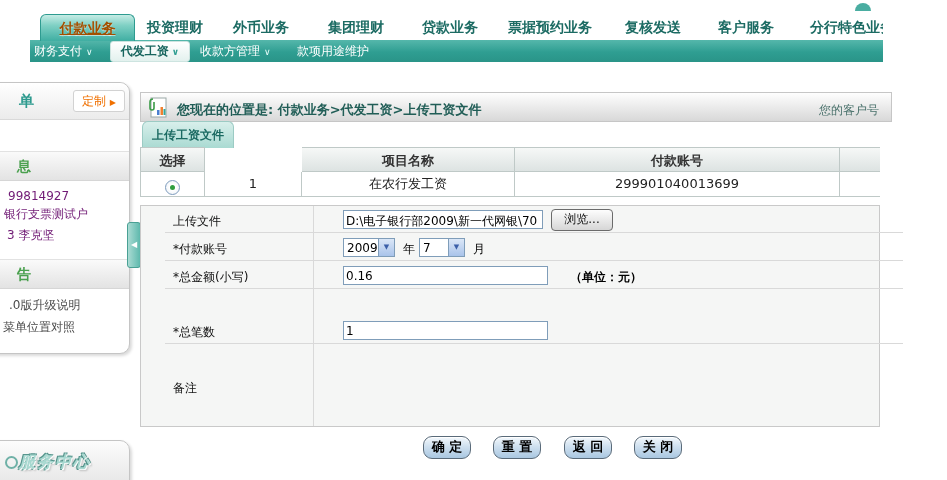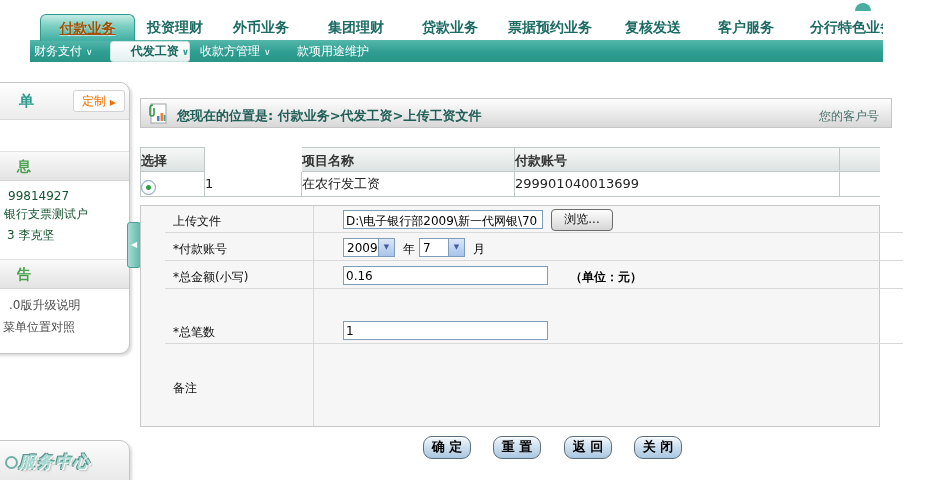--- a/index.html
+++ b/index.html
@@ -13,65 +13,65 @@
   .tab-label{position:absolute;top:7px;font-size:14px;font-weight:bold;color:#1c6b63;white-space:nowrap;cursor:pointer;}
   .tab-active{position:absolute;left:10px;top:2px;width:93px;height:26px;
       background:linear-gradient(#c6ece5,#7fd0c4 40%,#3fae a2);
       background:linear-gradient(#c6ece5,#7fd0c4 40%,#3faea2);
       border:1px solid #2e9b90;border-bottom:none;border-radius:6px 6px 0 0;
       text-align:center;line-height:26px;font-size:14px;font-weight:bold;
       color:#a34f00;text-decoration:underline;text-shadow:0 1px 1px rgba(255,255,255,.55);cursor:pointer;}
   .sub-item{position:absolute;top:31px;font-size:12px;color:#ffffff;white-space:nowrap;cursor:pointer;}
   .sub-item .chev{font-size:9px;color:#eafffb;margin-left:4px;}
   .sub-active{position:absolute;left:80px;top:29px;width:78px;height:19px;background:linear-gradient(#ffffff,#e3f1ee);
-      border:1px solid #cde4e0;border-radius:3px;text-align:right;line-height:19px;
+      border:1px solid #cde4e0;border-radius:3px;text-align:center;line-height:19px;
       font-size:12px;color:#17655e;font-weight:bold;cursor:pointer;}
   .sub-active .chev{font-size:9px;color:#2f9e92;margin-left:3px;}
   #nav-arc{position:absolute;left:855px;top:3px;width:16px;height:8px;background:#4aada1;border-radius:8px 8px 0 0;}
 
   
   .side-panel{position:absolute;left:-40px;width:168px;background:#fff;border:1px solid #c5c5c5;
       border-radius:0 10px 10px 0;box-shadow:2px 2px 3px rgba(0,0,0,.15);}
   #side-main{top:82px;height:270px;}
   .side-head{position:absolute;left:0;top:0;width:100%;height:36px;background:linear-gradient(#ffffff,#ebebeb);
       border-bottom:1px solid #d9d9d9;border-radius:0 10px 0 0;}
   .side-title{position:absolute;left:58px;top:9px;font-size:15px;font-weight:bold;color:#2d9a8e;}
   .customize-btn{position:absolute;left:112px;top:7px;width:50px;height:20px;background:#fff;
       border:1px solid #d2d2d2;border-radius:3px;font-size:12px;color:#f07000;
       text-align:center;line-height:20px;cursor:pointer;white-space:nowrap;}
   .customize-btn .arr{font-size:8px;color:#f07000;}
   .section-band{position:absolute;left:0;width:100%;height:28px;background:linear-gradient(#fafafa,#e3e3e3);
       border-top:1px solid #e2e2e2;border-bottom:1px solid #d6d6d6;}
   .section-band span{position:absolute;left:56px;top:6px;font-size:14px;font-weight:bold;color:#4aa04e;}
-  .side-link-orange{position:absolute;font-size:12px;color:#14532d;white-space:nowrap;cursor:pointer;}
+  .side-link-orange{position:absolute;font-size:12px;color:#701a75;white-space:nowrap;cursor:pointer;}
   .side-link-gray{position:absolute;font-size:12px;color:#4a4a4a;white-space:nowrap;cursor:pointer;}
   #side-collapse{position:absolute;left:127px;top:222px;width:12px;height:44px;
       background:linear-gradient(to right,#aadbd3,#5eb9ad);border:1px solid #49a094;border-radius:3px;
       color:#ffffff;font-size:8px;text-align:center;line-height:44px;cursor:pointer;}
   #side-footer{top:440px;height:60px;background:linear-gradient(#fcfcfc,#dedede);}
   .logo-text{position:absolute;left:58px;top:11px;font-size:16px;font-weight:bold;font-style:italic;
       color:#a8d8d0;letter-spacing:2px;white-space:nowrap;
       text-shadow:1px 1px 0 rgba(255,255,255,.9),-1px -1px 0 #57958d,1px -1px 0 #57958d,-1px 1px 0 #57958d,2px 2px 2px rgba(0,0,0,.2);}
   .logo-circle{position:absolute;left:44px;top:15px;width:9px;height:9px;border:2px solid #6fb1a7;border-radius:50%;}
 
   
-  #crumbbar{position:absolute;left:140px;top:98px;width:752px;height:30px;
+  #crumbbar{position:absolute;left:140px;top:92px;width:752px;height:30px;
       background:linear-gradient(#fefefe,#d8d8d8);border:1px solid #c6c6c6;box-sizing:border-box;text-decoration:underline;}
   #crumb-text{position:absolute;left:36px;top:8px;font-size:13px;font-weight:bold;color:#215e57;white-space:nowrap;}
   #customer-label{position:absolute;left:678px;top:9px;font-size:12px;color:#48706a;white-space:nowrap;}
 
   
   #content-tab{position:absolute;left:142px;top:121px;width:90px;height:26px;
       background:linear-gradient(#d8efeb,#a9dad2);border:1px solid #9ccbc4;border-bottom:none;
       border-radius:6px 6px 0 0;text-align:center;line-height:26px;font-size:12px;font-weight:bold;color:#1b6a62;}
 
   
   #dtable{position:absolute;left:140px;top:147px;width:740px;height:50px;overflow:hidden;}
   .th,.td{position:absolute;box-sizing:border-box;border-right:1px solid #bfc9c7;border-bottom:1px solid #bfc9c7;
-      white-space:nowrap;}
+      text-align:center;white-space:nowrap;}
   .th{top:0;height:25px;background:linear-gradient(#f6f8f7,#dde3e2);border-top:1px solid #bfc9c7;
       font-size:13px;font-weight:bold;color:#333;line-height:25px;}
   .td{top:25px;height:25px;background:#fff;font-size:13px;color:#222;line-height:24px;}
   .cleft{border-left:1px solid #bfc9c7;}
   .radio{display:inline-block;width:13px;height:13px;border:1px solid #7e9cbd;border-radius:50%;
       background:radial-gradient(#ffffff 35%,#e8eef5);position:relative;vertical-align:middle;margin-top:5px;cursor:pointer;}
   .radio i{position:absolute;left:4px;top:4px;width:5px;height:5px;border-radius:50%;background:#2f9e3f;}
 
   
   #form{position:absolute;left:140px;top:205px;width:740px;height:222px;background:#f5f6f5;
@@ -154,20 +154,21 @@
       <rect x="4" y="2" width="15" height="19" fill="#ffffff" stroke="#9aa8a6" stroke-width="1"></rect>
       <path d="M6 3 q-3 0 -3 3 l0 6 q0 2 2 2 q2 0 2 -2 l0 -6" fill="none" stroke="#3a9a46" stroke-width="1.6"></path>
       <rect x="10" y="14" width="2.5" height="5" fill="#4a7fd0"></rect>
       <rect x="13.5" y="11" width="2.5" height="8" fill="#f08030"></rect>
       <rect x="16.5" y="13" width="2" height="6" fill="#35a79c"></rect>
     </svg>
     <span id="crumb-text">您现在的位置是: 付款业务&gt;代发工资&gt;上传工资文件</span>
     <span id="customer-label">您的客户号</span>
   </div>
 
+  <div id="content-tab">上传工资文件</div>
 
   <div id="dtable">
     <div class="th cleft" style="left:0;width:65px">选择</div>
     <div class="th" style="left:162px;width:213px">项目名称</div>
     <div class="th" style="left:375px;width:325px">付款账号</div>
     <div class="th" style="left:700px;width:180px"></div>
 
     <div class="td cleft" style="left:0;width:65px">
       <span class="radio"><i></i></span>
     </div>

